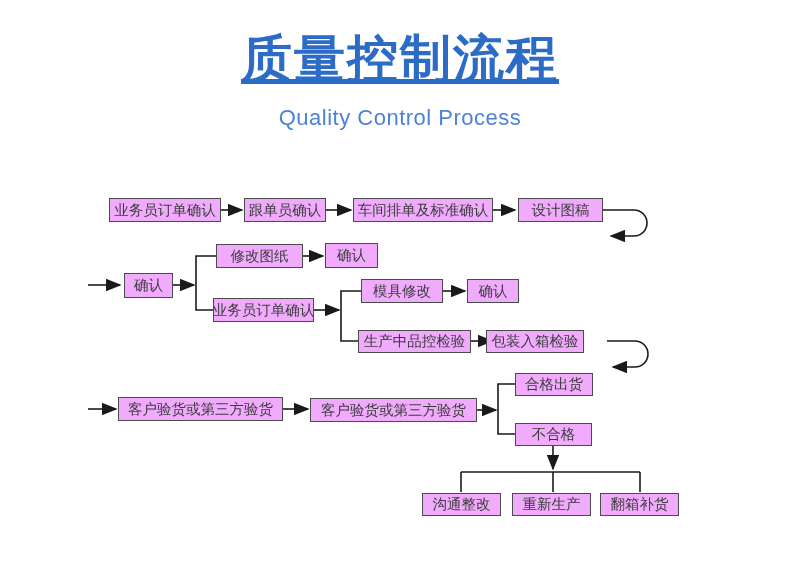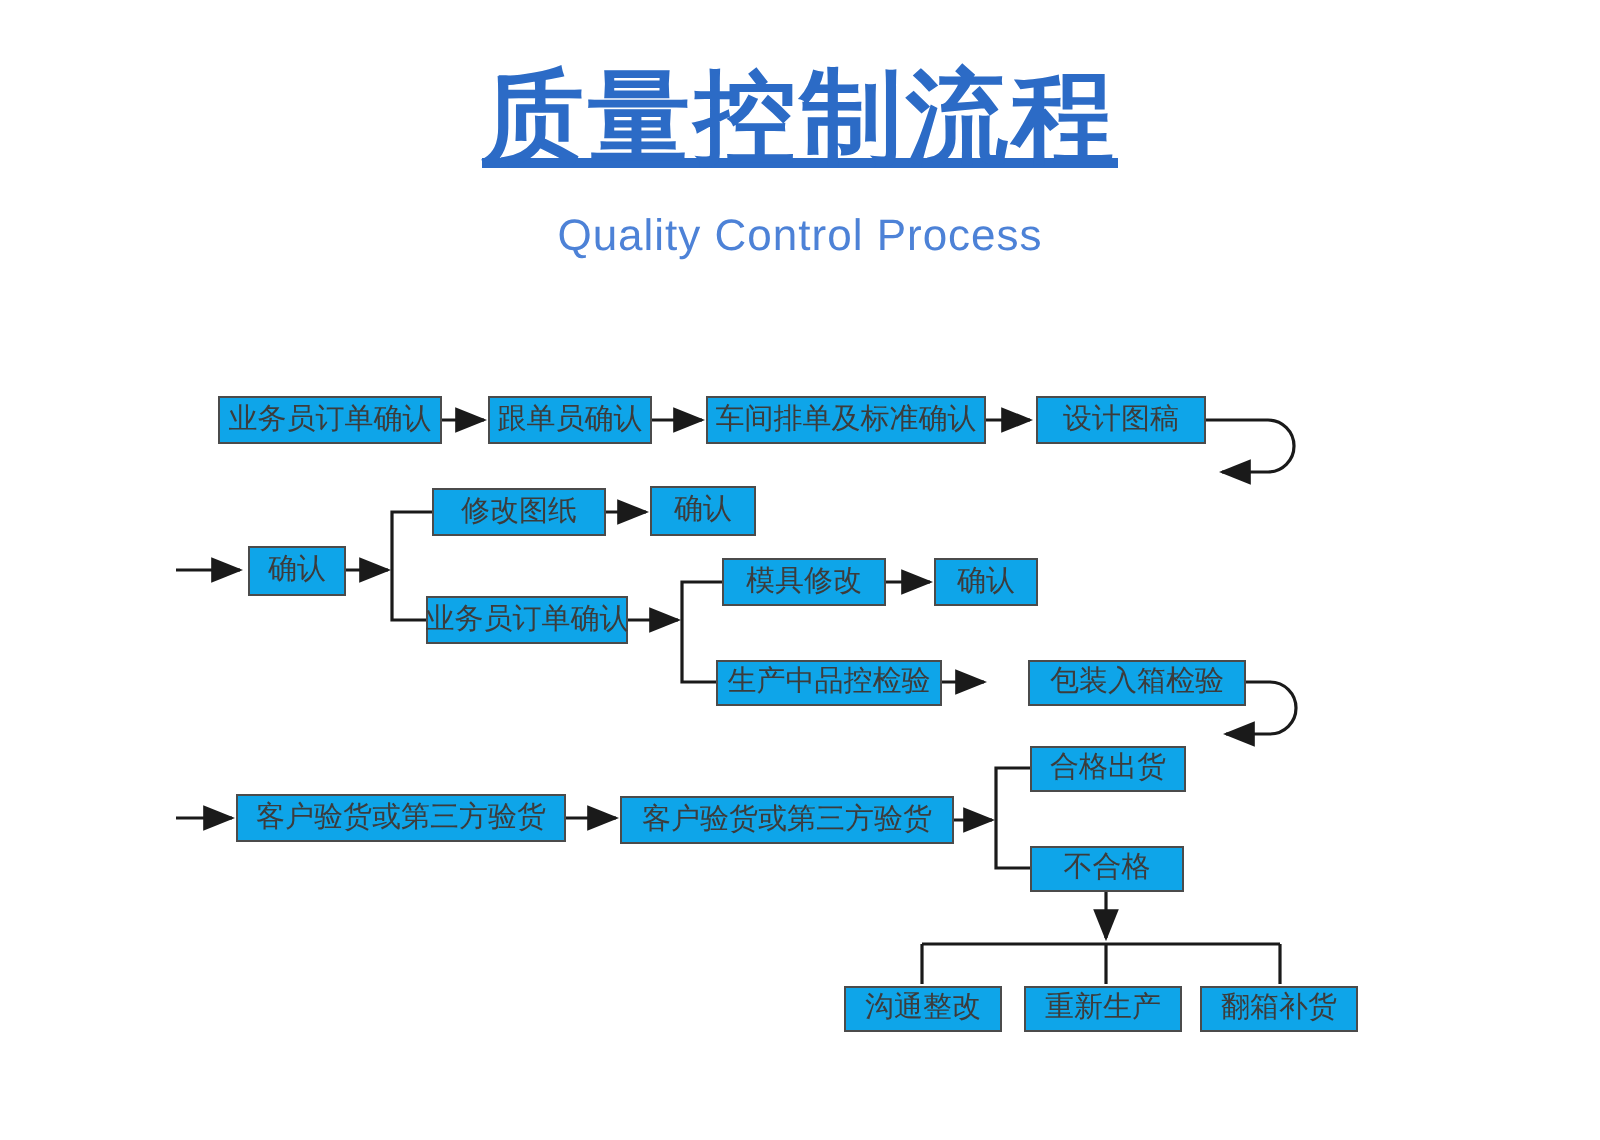--- a/index.html
+++ b/index.html
@@ -47,21 +47,21 @@
     color:var(--c-title-en);
   }
   svg.connectors{
     position:absolute;
     top:0;left:0;
     width:800px;height:570px;
   }
   .node{
     position:absolute;
     box-sizing:border-box;
-    background:#0ea5e9;
+    background:#f0abfc;
     border:1.5px solid var(--c-border);
     color:var(--c-text);
     font-size:14.5px;
     line-height:1;
     display:flex;
     align-items:center;
     justify-content:center;
     white-space:nowrap;
   }
   
@@ -70,21 +70,21 @@
   .n03{left:353px;top:198px;width:140px;height:24px;}
   .n04{left:518px;top:198px;width:85px;height:24px;}
   
   .n05{left:124px;top:273px;width:49px;height:25px;}
   .n06{left:216px;top:244px;width:87px;height:24px;}
   .n07{left:325px;top:243px;width:53px;height:25px;}
   .n08{left:213px;top:298px;width:101px;height:24px;}
   .n09{left:361px;top:279px;width:82px;height:24px;}
   .n10{left:467px;top:279px;width:52px;height:24px;}
   .n11{left:358px;top:330px;width:113px;height:23px;}
-  .n12{left:514px;top:330px;width:109px;height:23px;text-align:center;}
+  .n12{left:486px;top:330px;width:98px;height:23px;text-align:center;}
   
   .n13{left:118px;top:397px;width:165px;height:24px;}
   .n14{left:310px;top:398px;width:167px;height:24px;}
   .n15{left:515px;top:373px;width:78px;height:23px;}
   .n16{left:515px;top:423px;width:77px;height:23px;}
   
   .n17{left:422px;top:493px;width:79px;height:23px;}
   .n18{left:512px;top:493px;width:79px;height:23px;}
   .n19{left:600px;top:493px;width:79px;height:23px;}
 </style>

